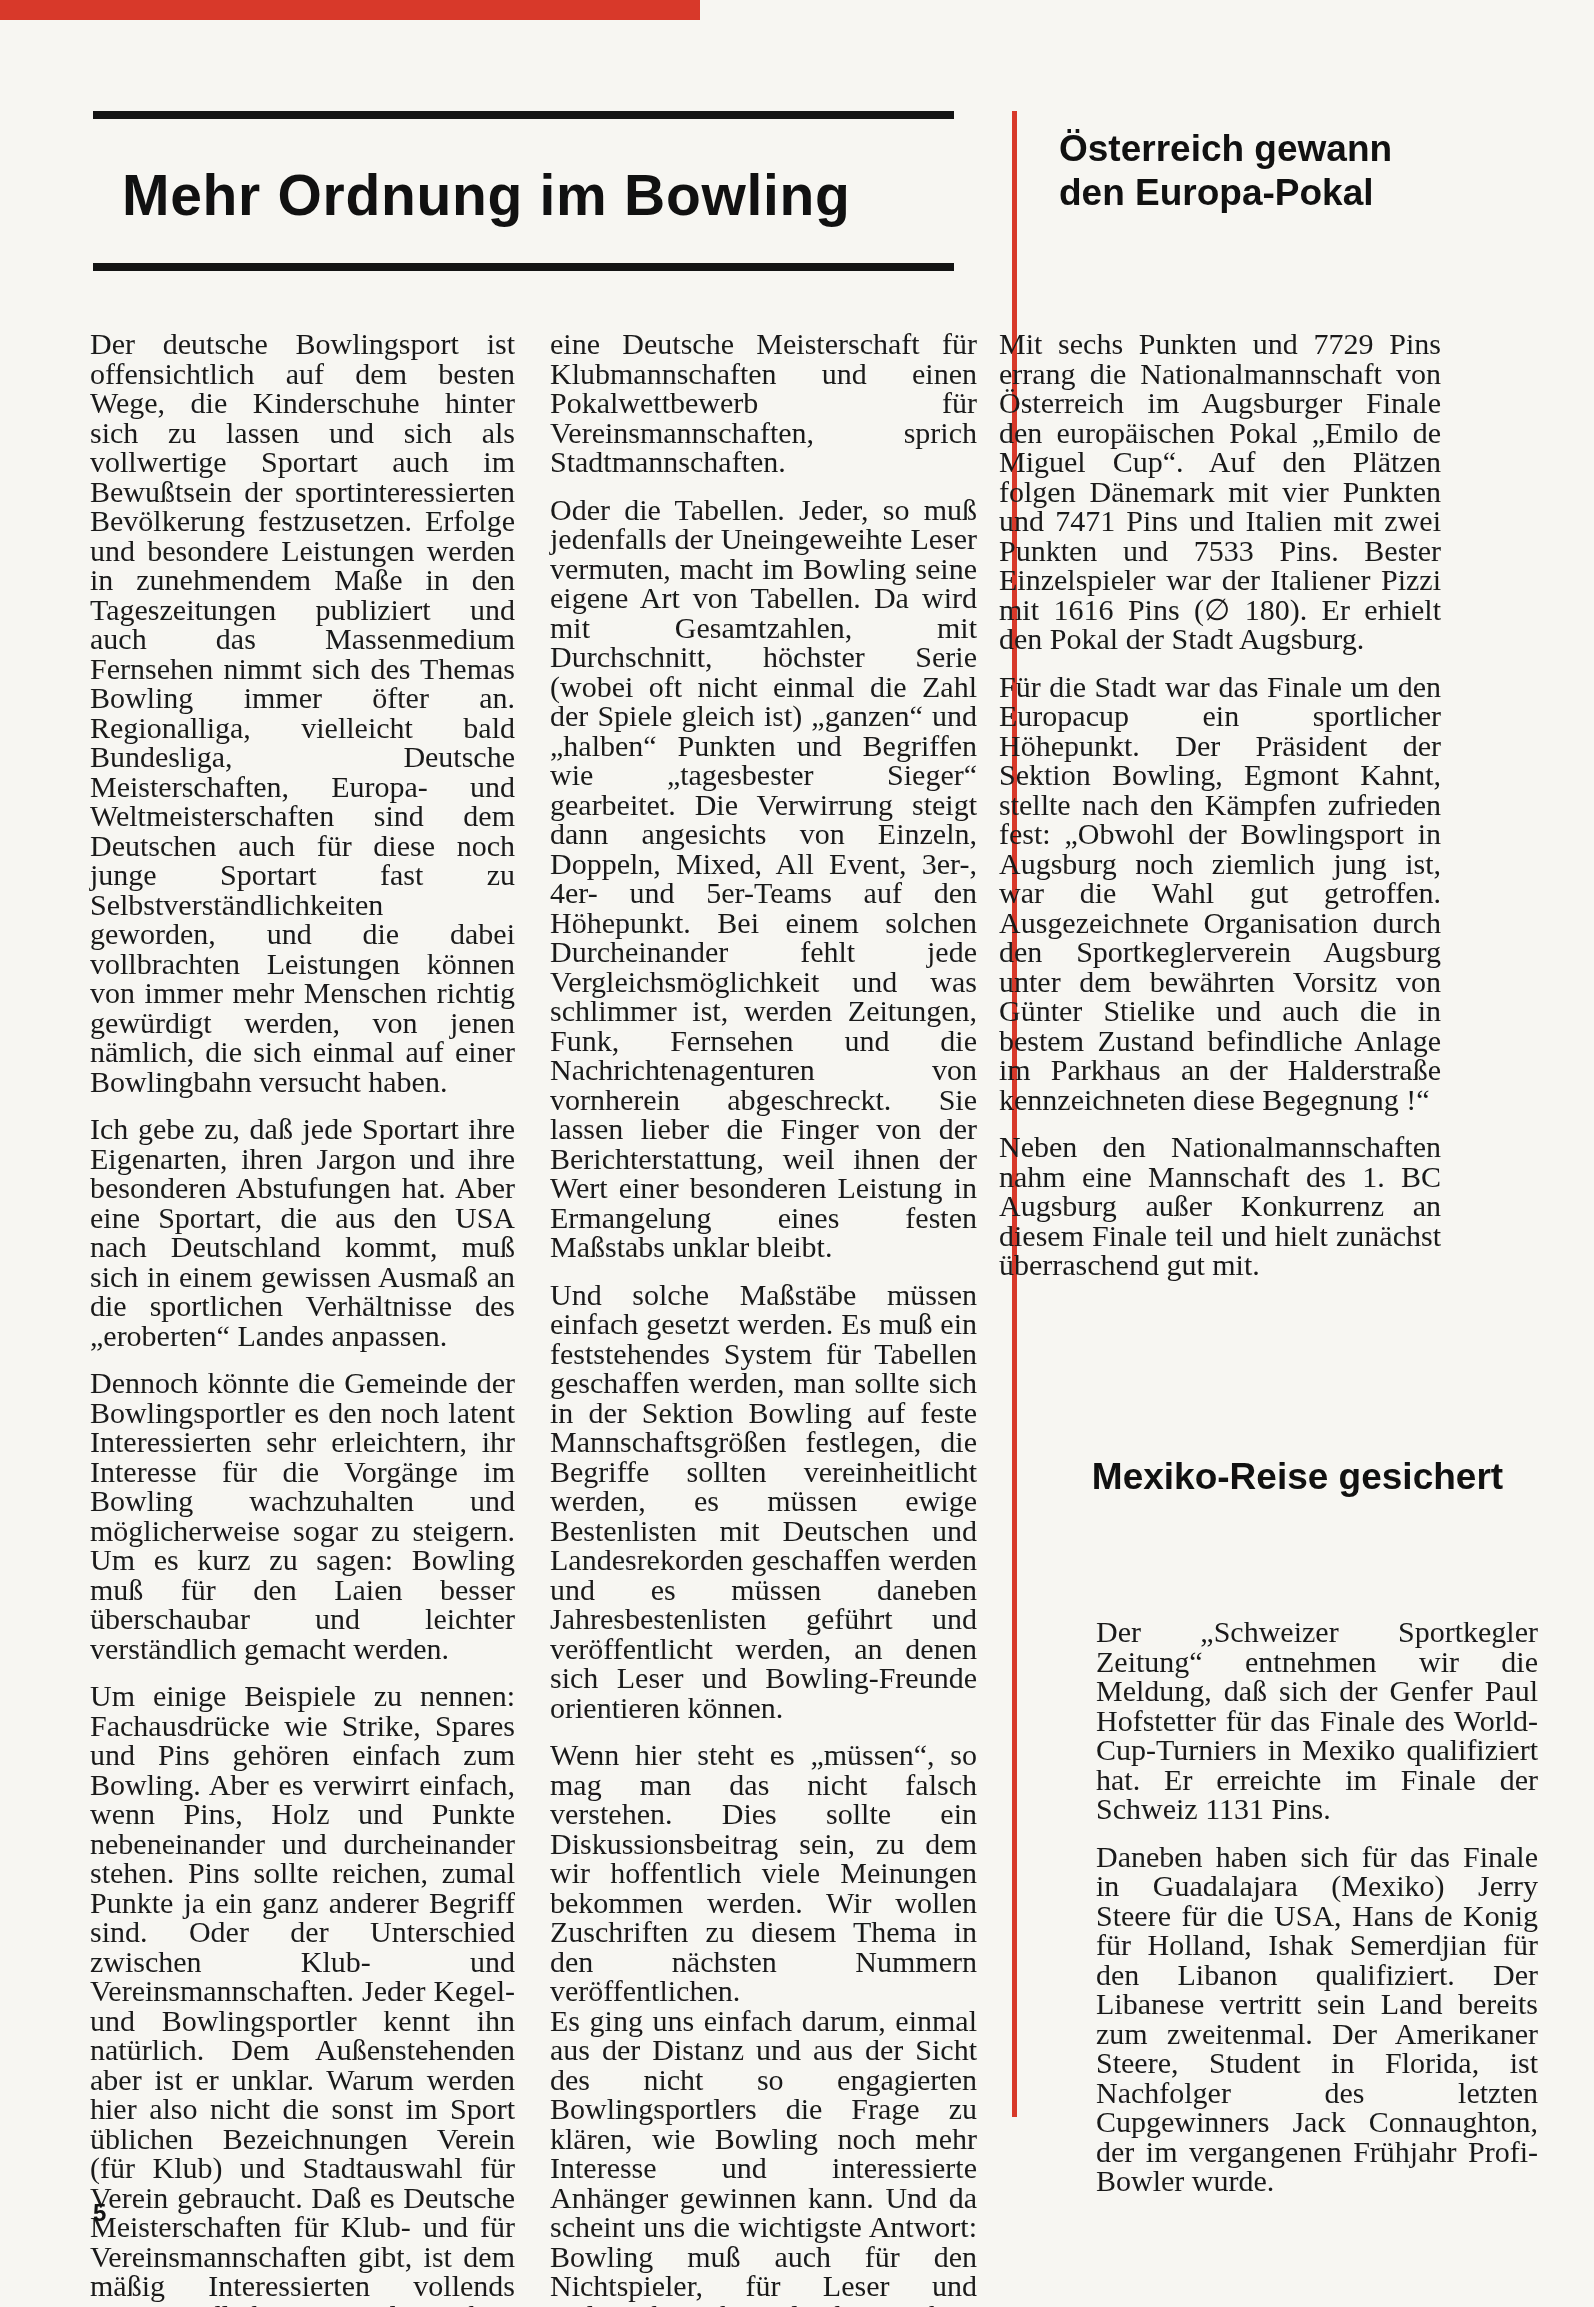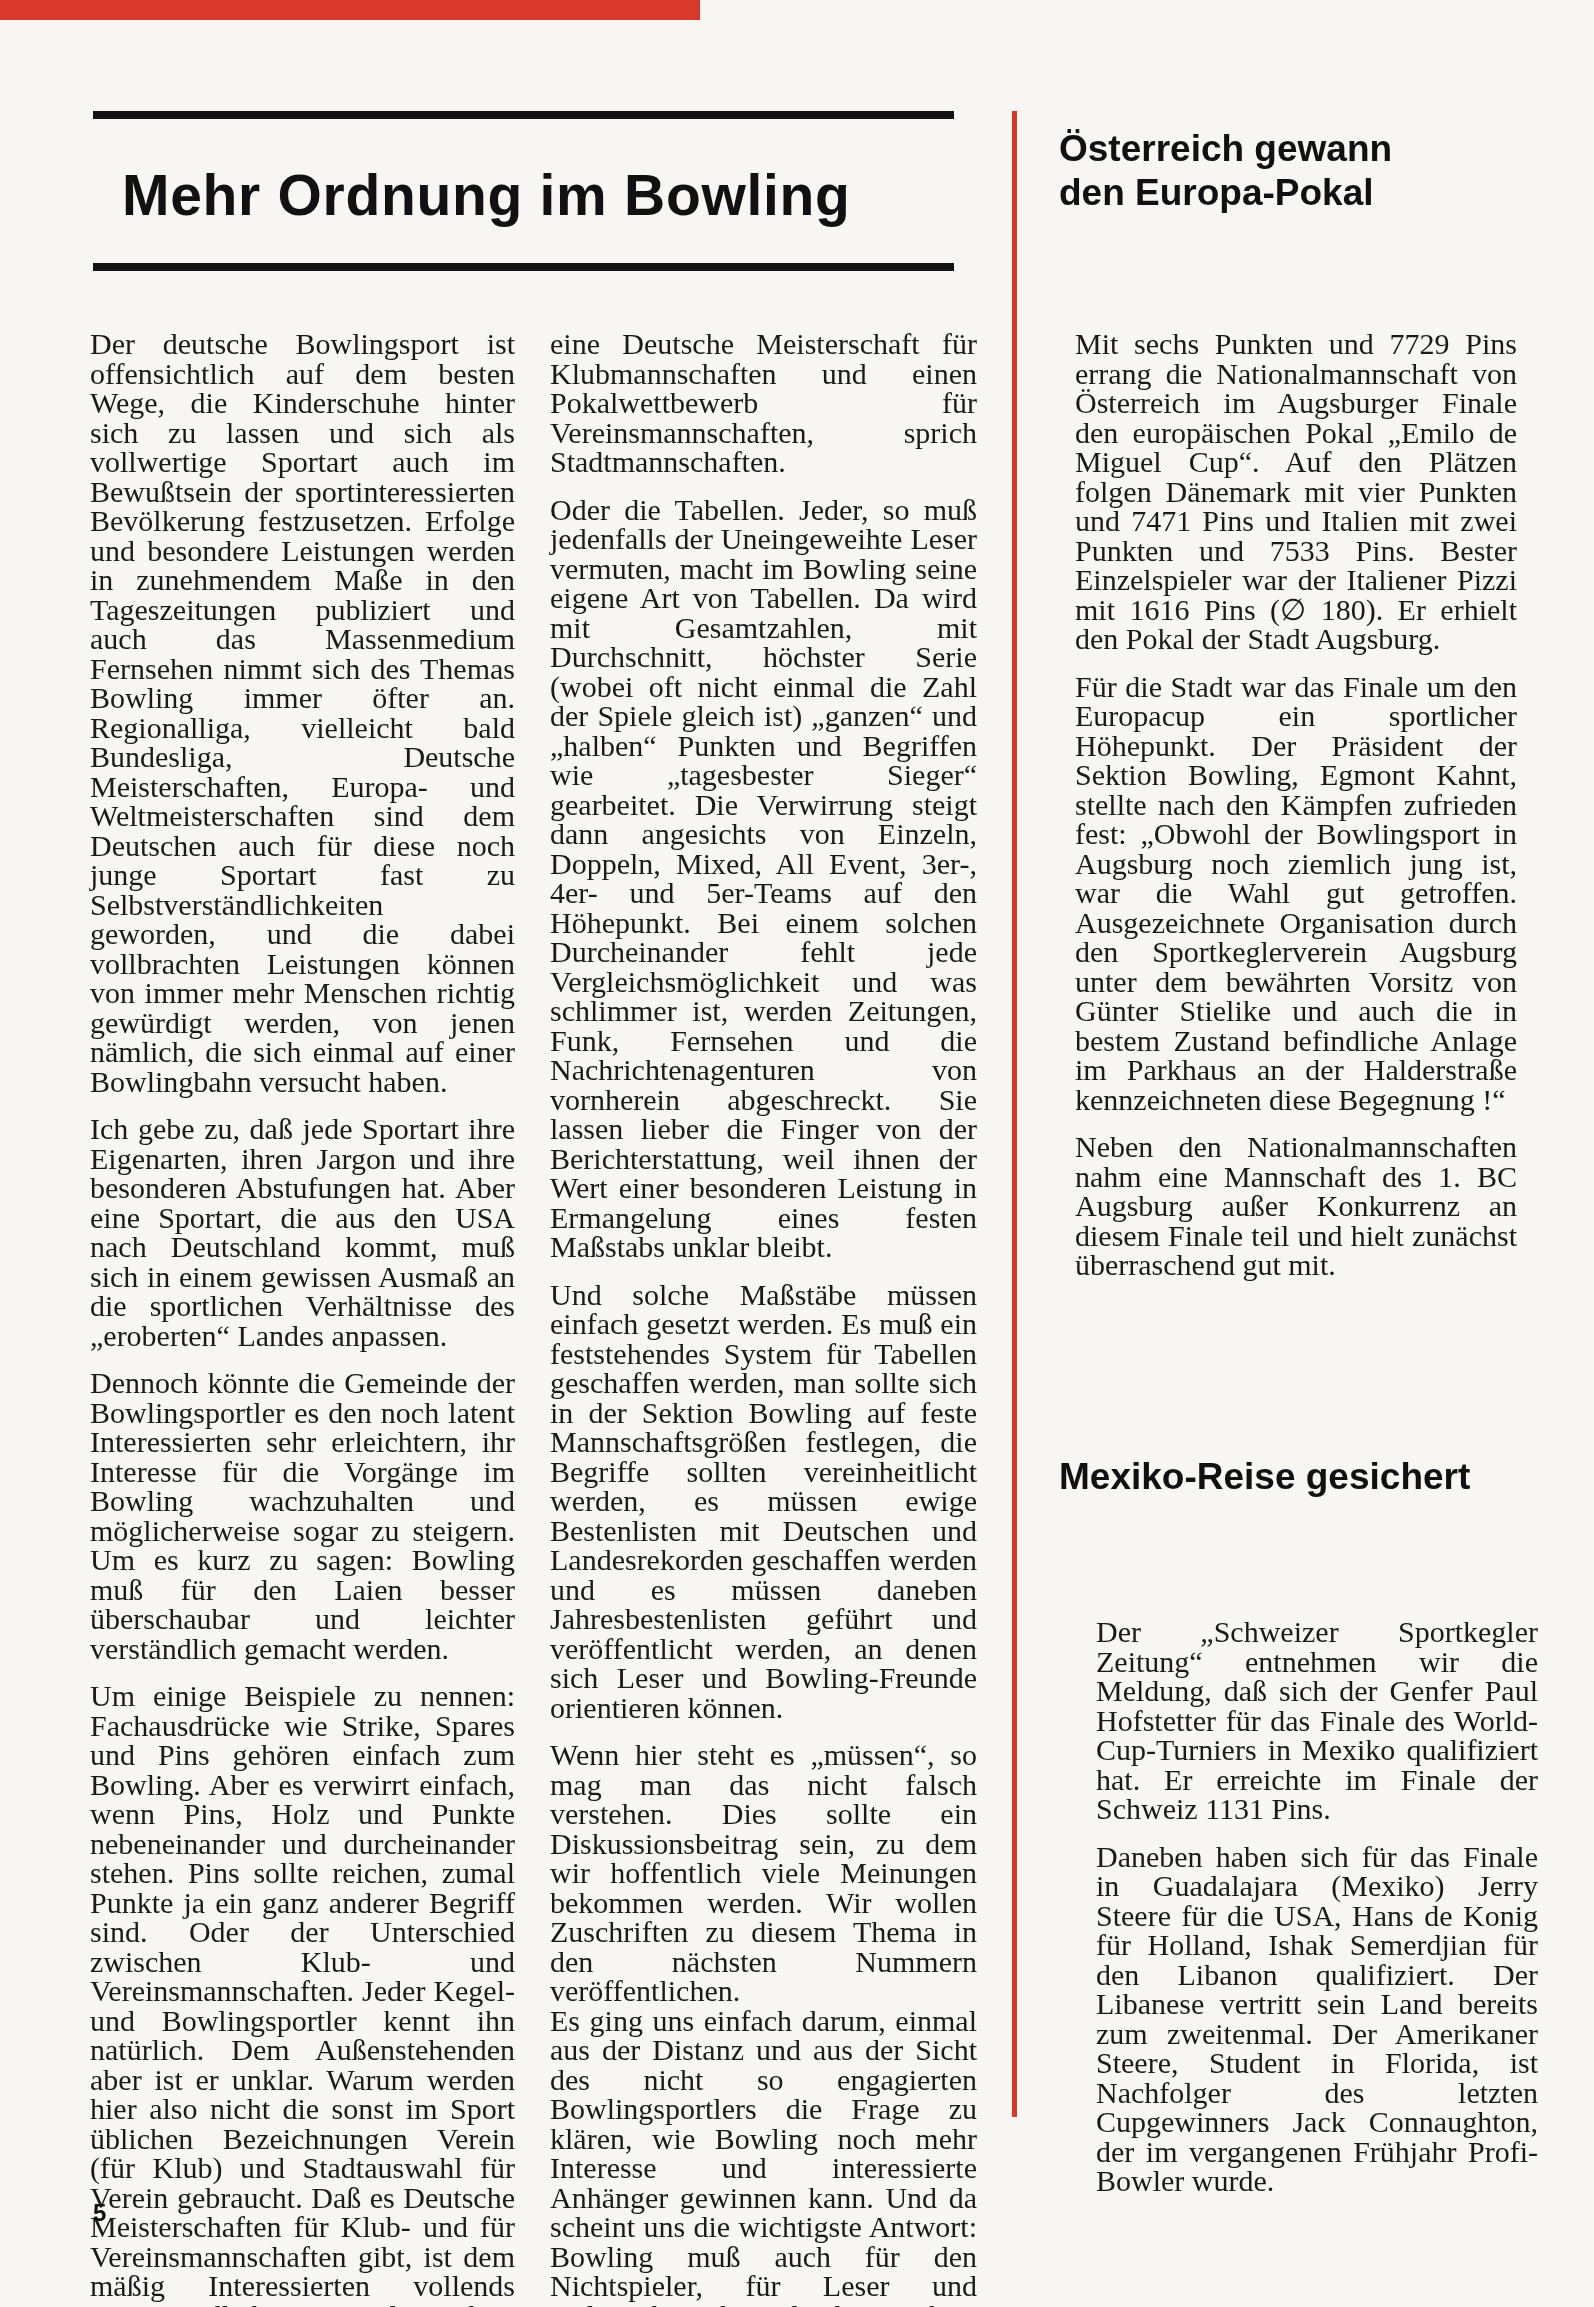--- a/index.html
+++ b/index.html
@@ -45,33 +45,33 @@
   }
   .side-title {
     position: absolute;
     margin: 10px;
     font-size: 37px;
     line-height: 44px;
     font-weight: bold;
     color: #111;
   }
   .side-title-1 { left: 1049px; top: 117px; width: 477px; }
-  .side-title-2 { left: 1049px; top: 1445px; width: 477px; white-space: nowrap; }
+  .side-title-2 { left: 1049px; top: 1445px; width: 477px; white-space: nowrap; text-align: center; }
   .col {
     position: absolute;
     top: 329px;
     font-size: 30px;
     line-height: 29.5px;
     text-align: justify;
     hyphens: auto;
     font-family: Liberation Serif, serif;
   }
   .col-1 { left: 90px; width: 425px; }
   .col-2 { left: 550px; width: 427px; }
-  .col-3a { left: 1075px; width: 442px; }
+  .col-3a { left: 999px; width: 442px; }
   .col-3b { left: 1096px; top: 1617px; width: 442px; }
   .para { margin: 0 0 18px 0; }
   .para:last-child { margin-bottom: 0; }
   .byline { float: right; }
   .pagenum {
     position: absolute;
     left: 93px; top: 2199px;
     font-size: 24px;
     font-weight: bold;
     color: #111;

